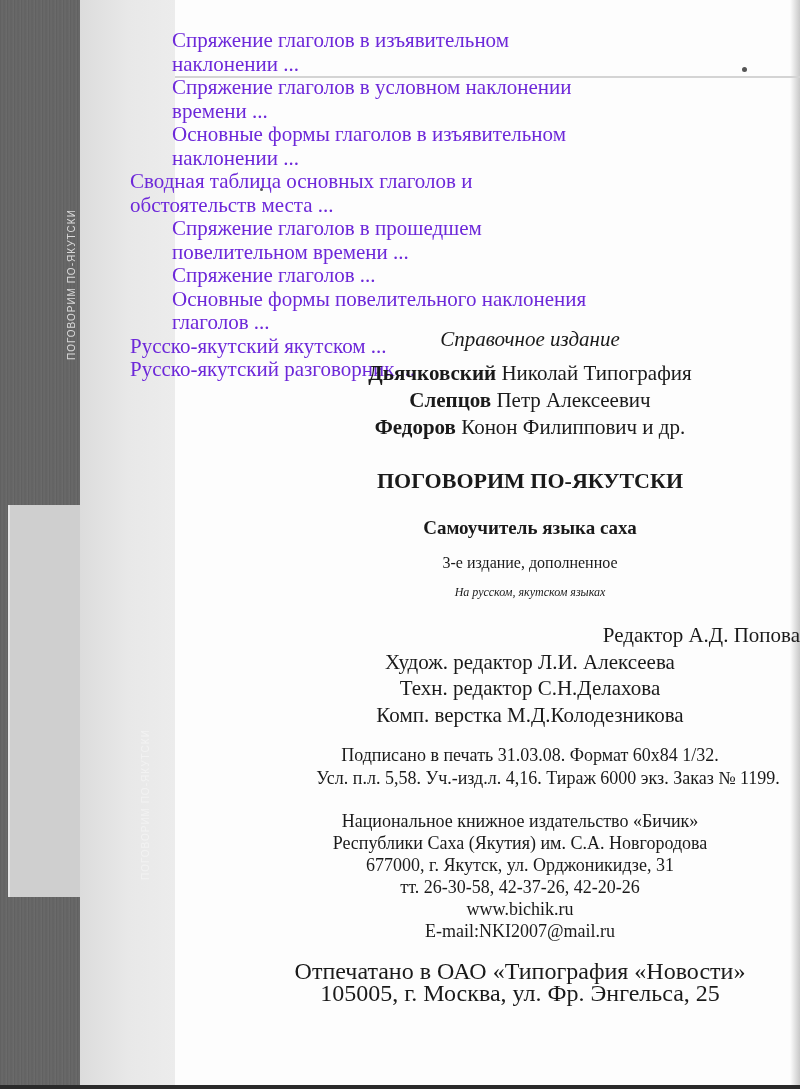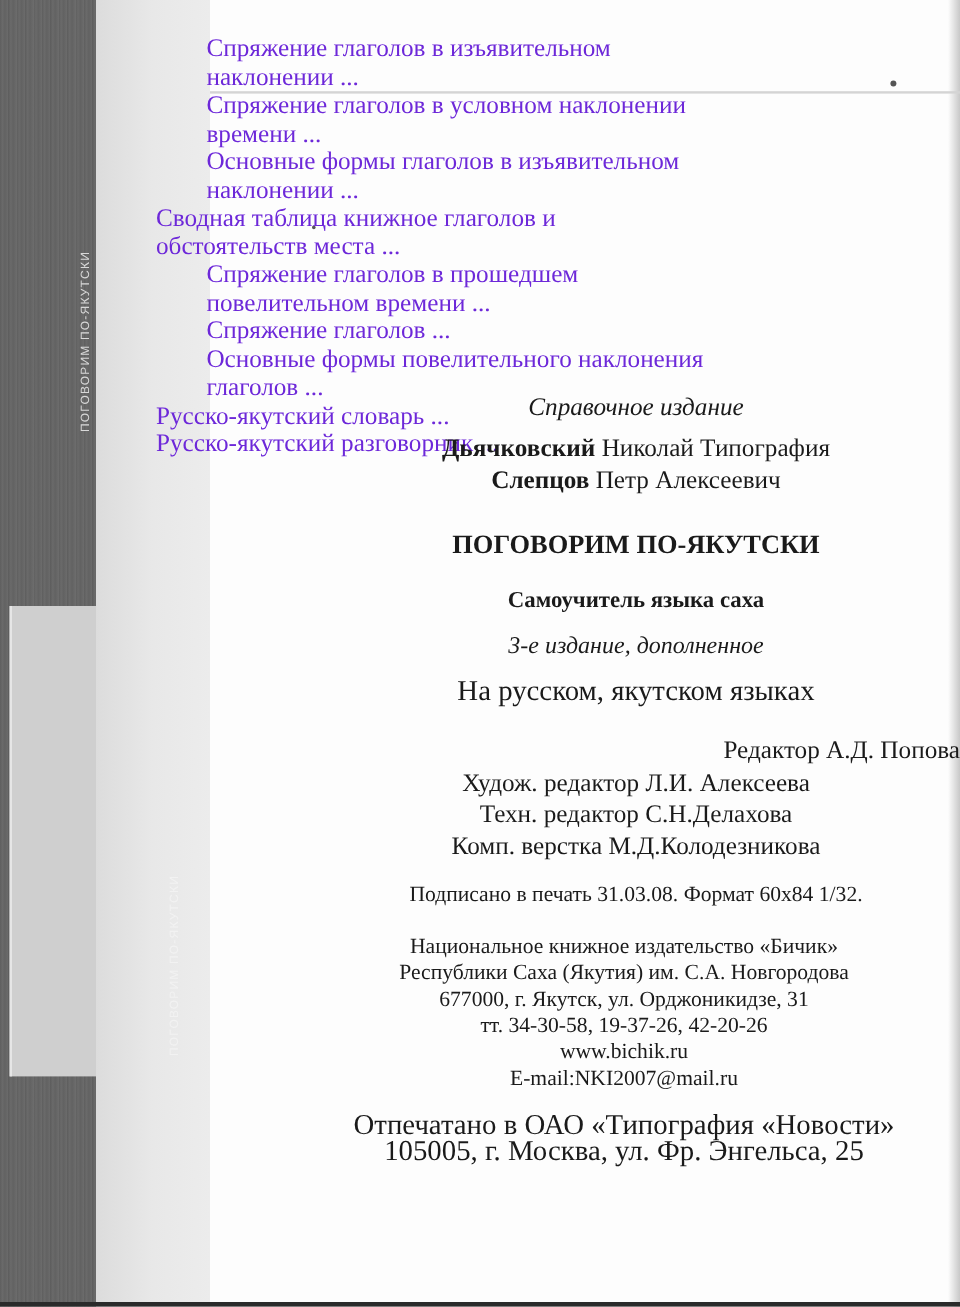--- a/index.html
+++ b/index.html
@@ -113,22 +113,22 @@
       text-align: center;
       margin-top: 48px;
     }
     .line { display: block; white-space: nowrap; }
     .bold { font-weight: bold; }
 
     .series { font-size: 21px; font-style: italic; margin-left: 60px; }
     .author { font-size: 21px; line-height: 27px; margin-left: 60px; }
     .title-main { font-size: 22px; font-weight: bold; margin-top: 27px; margin-left: 60px; }
     .subtitle { font-size: 19px; font-weight: bold; margin-top: 23px; margin-left: 60px; }
-    .edition { font-size: 20px; margin-top: 15px; margin-left: 60px; font-style: italic; }
-    .languages { font-size: 24px; margin-top: 13px; margin-left: 60px; }
+    .edition { font-size: 16px; margin-top: 15px; margin-left: 60px; }
+    .languages { font-size: 12px; font-style: italic; margin-top: 13px; margin-left: 60px; }
     .staff { font-size: 21px; line-height: 26.5px; margin-left: 60px; }
     .staff-first { margin-top: 22px; text-align: right; }
     .print { font-size: 18px; line-height: 23px; }
     .print-first { margin-top: 16px; }
     .publisher { font-size: 18px; line-height: 22px; margin-left: 40px; }
     .publisher-first { margin-top: 20px; }
     .printer { font-size: 24px; line-height: 22px; margin-left: 40px; }
     .printer-first { margin-top: 18px; }
   </style>
 </head>
@@ -146,51 +146,53 @@
 <div class="speck" style="left:742px; top:67px;"></div>
 <div class="speck" style="left:260px; top:188px; width:3px; height:3px;"></div>
 
 <div class="ghost">
   <div class="ind" style="margin-top:6px">Спряжение глаголов в изъявительном</div>
   <div class="ind">наклонении ...</div>
   <div class="ind">Спряжение глаголов в условном наклонении</div>
   <div class="ind">времени ...</div>
   <div class="ind">Основные формы глаголов в изъявительном</div>
   <div class="ind">наклонении ...</div>
-  <div>Сводная таблица книжное глаголов и</div>
+  <div>Сводная таблица основных глаголов и</div>
   <div>обстоятельств места ...</div>
   <div class="ind">Спряжение глаголов в прошедшем</div>
   <div class="ind">повелительном времени ...</div>
   <div class="ind">Спряжение глаголов ...</div>
   <div class="ind">Основные формы повелительного наклонения</div>
   <div class="ind">глаголов ...</div>
-  <div>Русско-якутский словарь ...</div>
+  <div>Русско-якутский якутском ...</div>
   <div>Русско-якутский разговорник ...</div>
 </div>
 
 <div class="content">
   <span class="line series">Справочное издание</span>
 
   <span class="line author" style="margin-top:8px"><span class="bold">Дьячковский</span> <span>Николай Типография</span></span>
   <span class="line author"><span class="bold">Слепцов</span> <span>Петр Алексеевич</span></span>
+  <span class="line author"><span class="bold">Федоров</span> <span>Конон Филиппович и др.</span></span>
 
   <span class="line title-main">ПОГОВОРИМ ПО-ЯКУТСКИ</span>
   <span class="line subtitle">Самоучитель языка саха</span>
   <span class="line edition">3-е издание, дополненное</span>
   <span class="line languages">На русском, якутском языках</span>
 
   <span class="line staff staff-first">Редактор А.Д. Попова</span>
   <span class="line staff">Худож. редактор Л.И. Алексеева</span>
   <span class="line staff">Техн. редактор С.Н.Делахова</span>
   <span class="line staff">Комп. верстка М.Д.Колодезникова</span>
 
   <span class="line print print-first" style="margin-left:60px">Подписано в печать 31.03.08. Формат 60х84 1/32.</span>
+  <span class="line print" style="margin-left:96px">Усл. п.л. 5,58. Уч.-изд.л. 4,16. Тираж 6000 экз. Заказ № 1199.</span>
 
   <span class="line publisher publisher-first">Национальное книжное издательство «Бичик»</span>
   <span class="line publisher">Республики Саха (Якутия) им. С.А. Новгородова</span>
   <span class="line publisher">677000, г. Якутск, ул. Орджоникидзе, 31</span>
-  <span class="line publisher">тт. 34-30-58, 19-37-26, 42-20-26</span>
+  <span class="line publisher">тт. 26-30-58, 42-37-26, 42-20-26</span>
   <span class="line publisher">www.bichik.ru</span>
   <span class="line publisher">E-mail:NKI2007@mail.ru</span>
 
   <span class="line printer printer-first">Отпечатано в ОАО «Типография «Новости»</span>
   <span class="line printer">105005, г. Москва, ул. Фр. Энгельса, 25</span>
 </div>
 
 </body></html>

